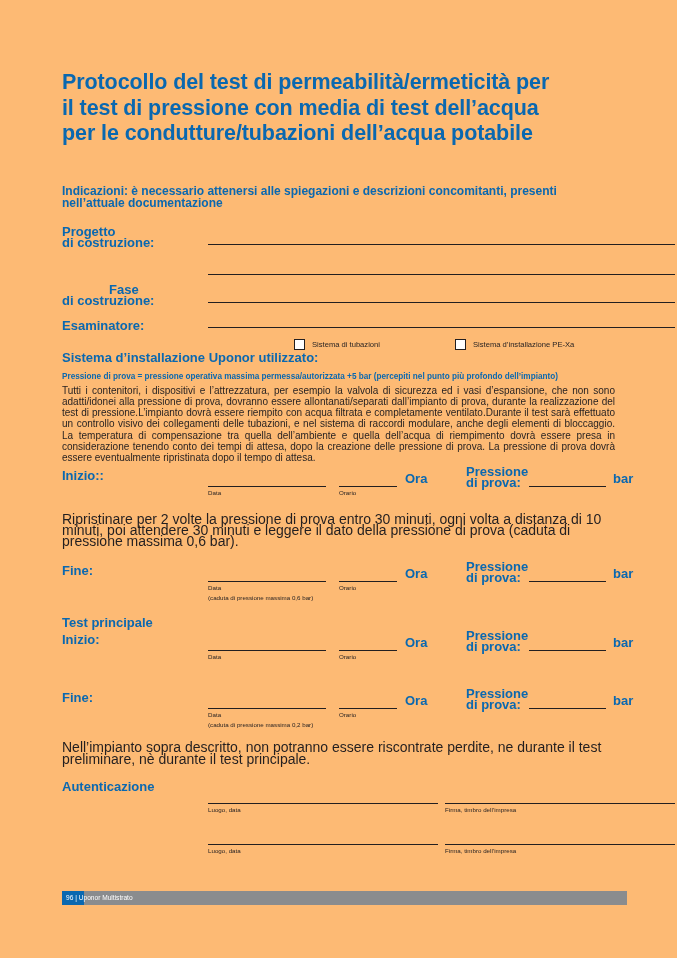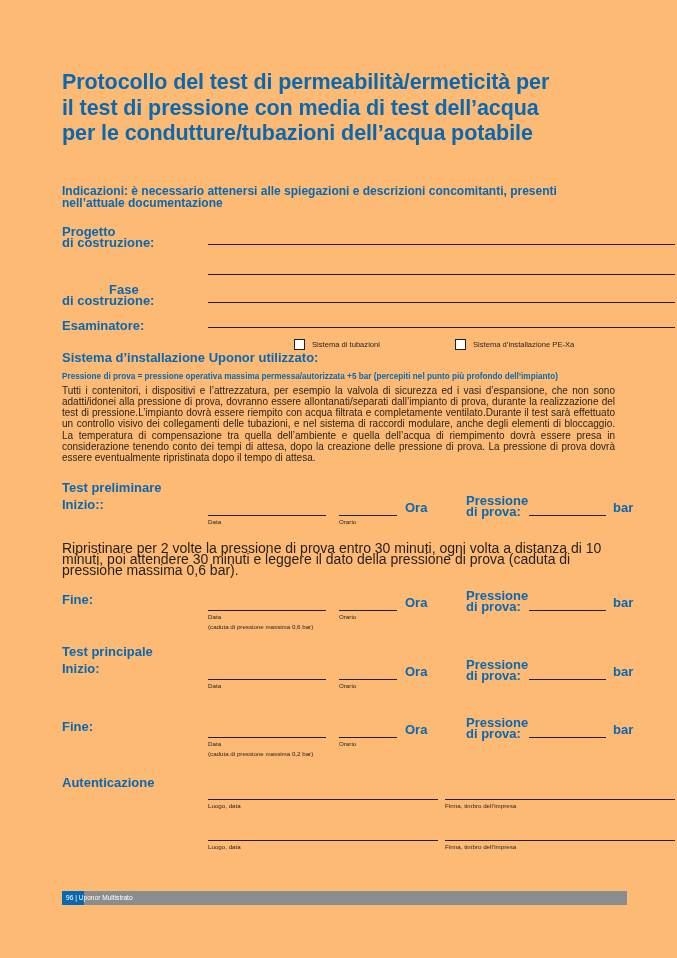--- a/index.html
+++ b/index.html
@@ -181,21 +181,20 @@
         <span class="cbox"></span><span class="opttxt">Sistema di tubazioni</span>
       </div>
       <div class="opt2">
         <span class="cbox"></span><span class="opttxt">Sistema d’installazione PE-Xa</span>
       </div>
     </div>
 
     <div class="pressure-head">Pressione di prova =  pressione operativa massima permessa/autorizzata +5 bar (percepiti nel punto più profondo dell’impianto)</div>
     <div class="pressure-body">Tutti i contenitori, i dispositivi e l’attrezzatura, per esempio la valvola di sicurezza ed i vasi d’espansione, che non sono adatti/idonei alla pressione di prova, dovranno essere allontanati/separati dall’impianto di prova, durante la realizzazione del test di pressione.L’impianto dovrà essere riempito con acqua filtrata e completamente ventilato.Durante il test sarà effettuato un controllo visivo dei collegamenti delle tubazioni, e nel sistema di raccordi modulare, anche degli elementi di bloccaggio. La temperatura di compensazione tra quella dell’ambiente e quella dell’acqua di riempimento dovrà essere presa in considerazione tenendo conto dei tempi di attesa, dopo la creazione delle pressione di prova. La pressione di prova dovrà essere eventualmente ripristinata dopo il tempo di attesa.</div>
 
-    <div class="lbl section-lbl">Test preliminare</div>
 
     <div class="row">
       <div class="rl lbl">Inizio::</div>
       <div class="line-data"></div>
       <div class="line-orario"></div>
       <div class="ora lbl">Ora</div>
       <div class="pres lbl">
         <span>Pressione</span><br>
         <span>di prova:</span>
       </div>
@@ -249,20 +248,21 @@
         <span>Pressione</span><br>
         <span>di prova:</span>
       </div>
       <div class="line-pres"></div>
       <div class="bar lbl">bar</div>
       <div class="cap-data tiny">Data</div>
       <div class="cap-orario tiny">Orario</div>
       <div class="cap-note tiny">(caduta di pressione massima 0,2 bar)</div>
     </div>
 
+    <div class="para" style="margin-top:10px;">Nell’impianto sopra descritto, non potranno essere riscontrate perdite, ne durante il test preliminare, nè durante il test principale.</div>
 
     <div class="auth">
       <div class="alab lbl">Autenticazione</div>
       <div class="l1"></div>
       <div class="l2"></div>
       <div class="c1 tiny">Luogo, data</div>
       <div class="c2 tiny">Firma, timbro dell’impresa</div>
       <div class="l3"></div>
       <div class="l4"></div>
       <div class="c3 tiny">Luogo, data</div>

